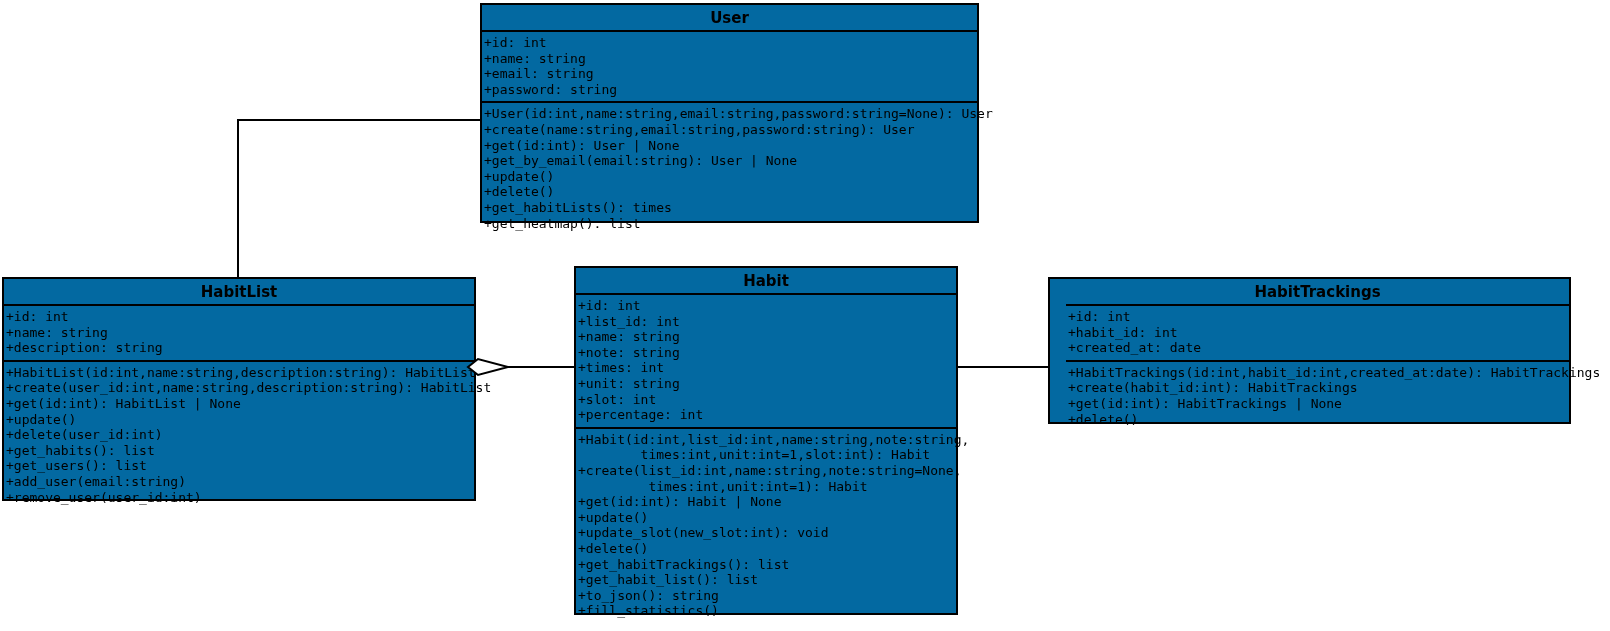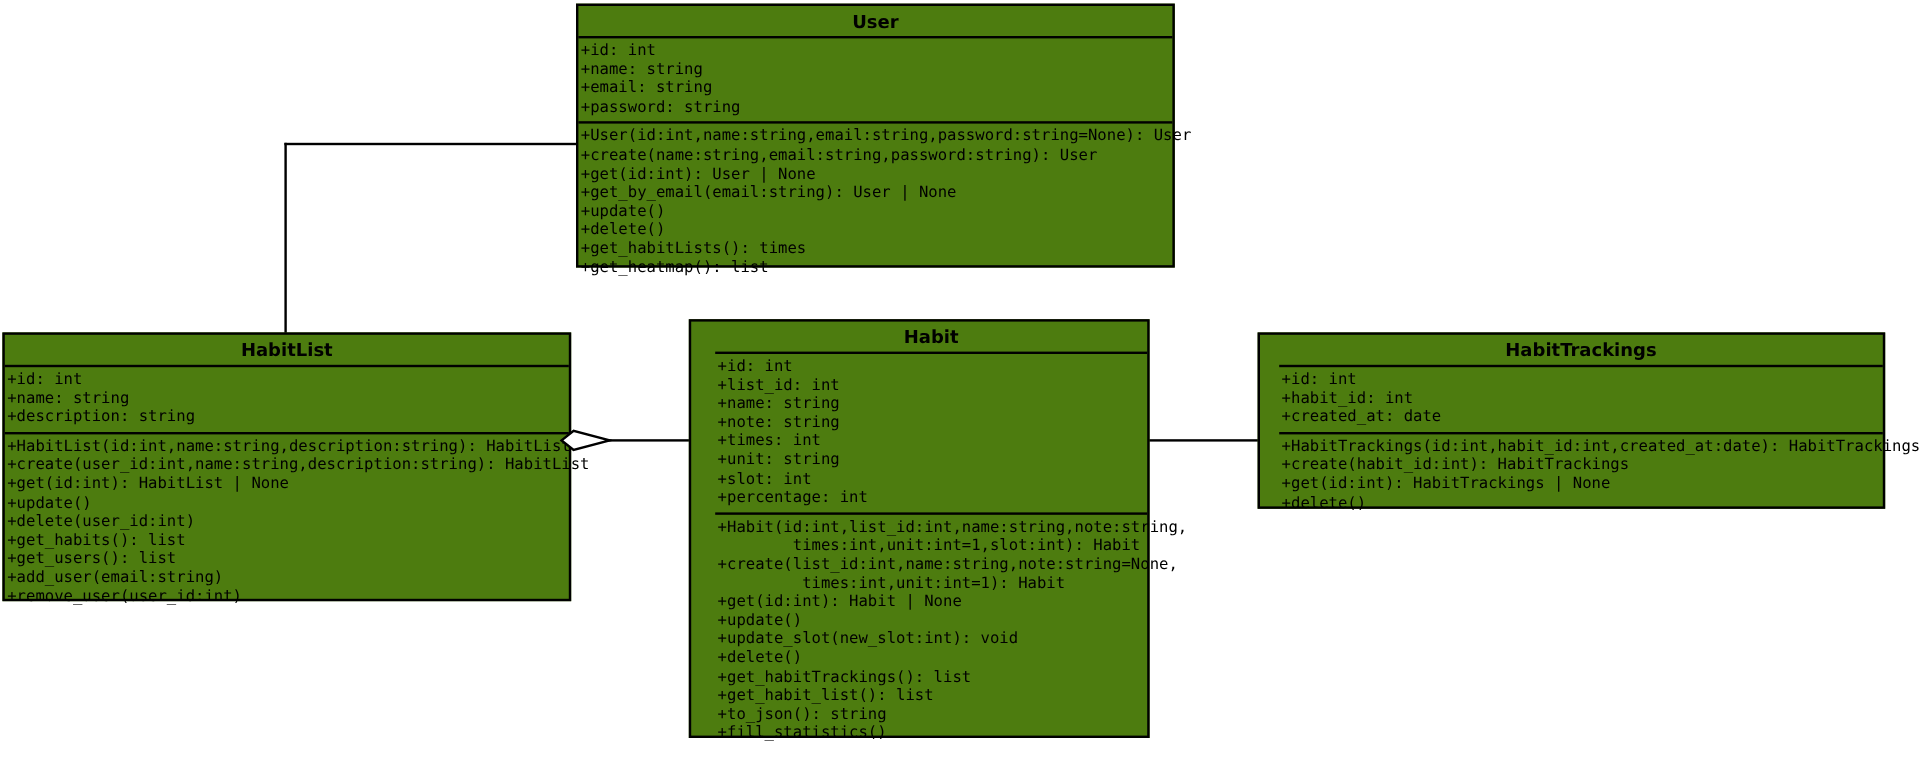--- a/index.html
+++ b/index.html
@@ -14,21 +14,21 @@
     height: 631px;
     overflow: hidden;
     background: #ffffff;
     font-family: "DejaVu Sans Mono", monospace;
   }
 
   
   .uml-class {
     position: absolute;
     box-sizing: border-box;
-    background: #4d7c0f;
+    background: #0369a1;
     border: 2px solid #000000;
     z-index: 5;
   }
   .uml-header {
     box-sizing: border-box;
     height: 27px;
     line-height: 27px;
     text-align: center;
     font-family: "DejaVu Sans", sans-serif;
     font-weight: bold;
@@ -116,21 +116,21 @@
       <div class="uml-line">+get(id:int): HabitList | None</div>
       <div class="uml-line">+update()</div>
       <div class="uml-line">+delete(user_id:int)</div>
       <div class="uml-line">+get_habits(): list</div>
       <div class="uml-line">+get_users(): list</div>
       <div class="uml-line">+add_user(email:string)</div>
       <div class="uml-line">+remove_user(user_id:int)</div>
     </div>
   </div>
 
-  <div class="uml-class" style="left:574px; top:266px; width:384px; height:349px;padding-left:20px;">
+  <div class="uml-class" style="left:574px; top:266px; width:384px; height:349px;">
     <div class="uml-header">Habit</div>
     <div class="uml-compartment">
       <div class="uml-line">+id: int</div>
       <div class="uml-line">+list_id: int</div>
       <div class="uml-line">+name: string</div>
       <div class="uml-line">+note: string</div>
       <div class="uml-line">+times: int</div>
       <div class="uml-line">+unit: string</div>
       <div class="uml-line">+slot: int</div>
       <div class="uml-line">+percentage: int</div>

